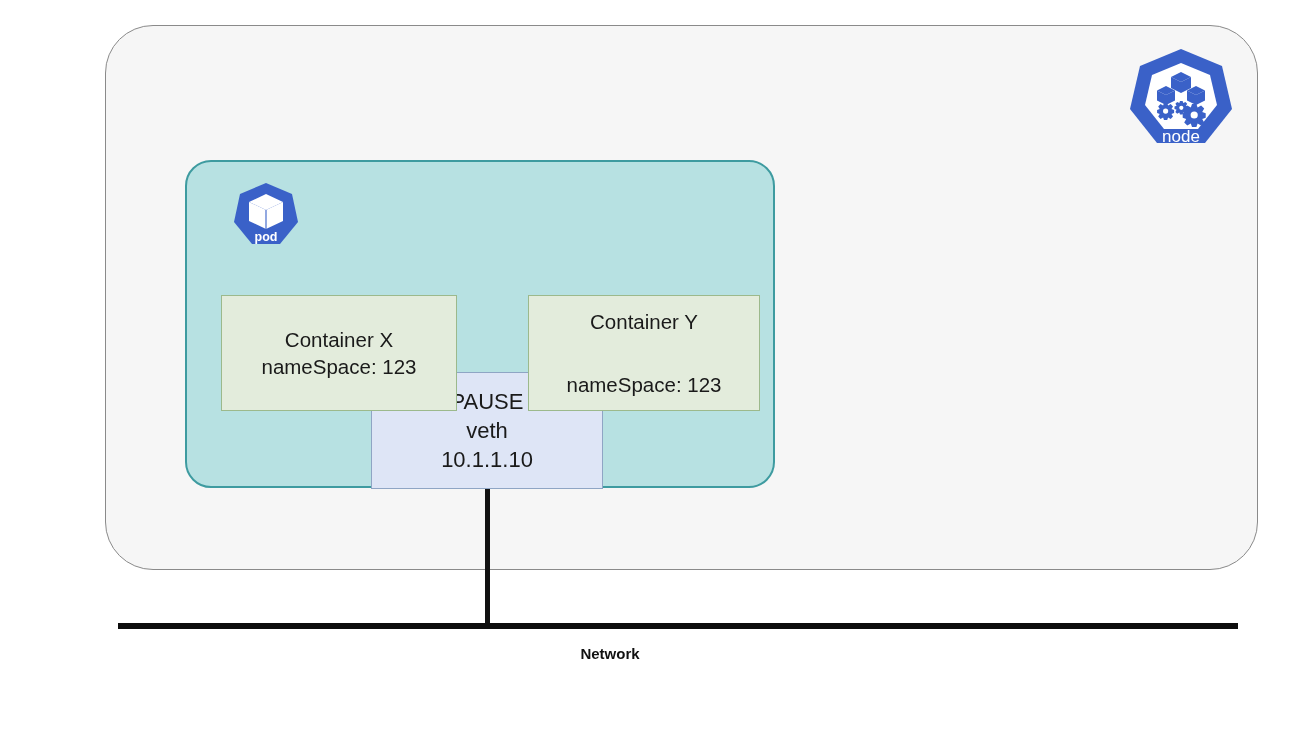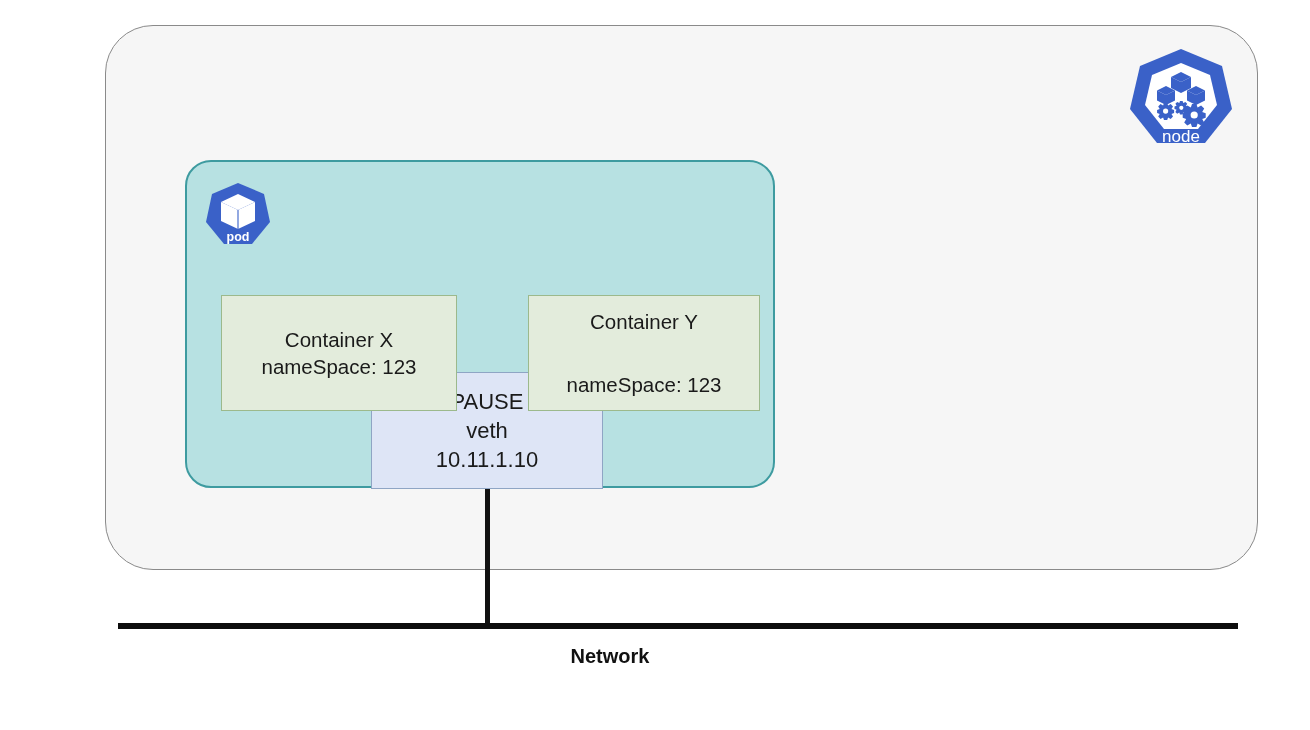--- a/index.html
+++ b/index.html
@@ -48,21 +48,21 @@
     height: 328px;
     box-sizing: border-box;
     border: 2px solid #3e9ba0;
     border-radius: 26px;
     background: #b7e1e2;
   }
 
   
   #pod-icon {
     position: absolute;
-    left: 203px;
+    left: 231px;
     top: 181px;
     width: 70px;
     height: 72px;
     text-decoration: underline;
   }
 
   
   .container-box {
     position: absolute;
     box-sizing: border-box;
@@ -137,21 +137,21 @@
     z-index: 1;
   }
 
   
   #network-label {
     position: absolute;
     left: 0;
     top: 645px;
     width: 1220px;
     text-align: center;
-    font-size: 20px;
+    font-size: 15px;
     font-weight: bold;
     color: #111111;
   }
 </style>
 </head>
 <body>
 
 <div id="node-box"></div>
 
 <div id="node-icon">
@@ -222,19 +222,19 @@
 </div>
 
 <div id="container-y" class="container-box">
   <span class="line">Container Y</span>
   <span class="line">nameSpace: 123</span>
 </div>
 
 <div id="pause-box">
   <span class="line">PAUSE</span>
   <span class="line">veth</span>
-  <span class="line">10.11.1.10</span>
+  <span class="line">10.1.1.10</span>
 </div>
 
 <div id="veth-network-link"></div>
 
 <div id="network-line"></div>
 <div id="network-label">Network</div>
 
 </body></html>

